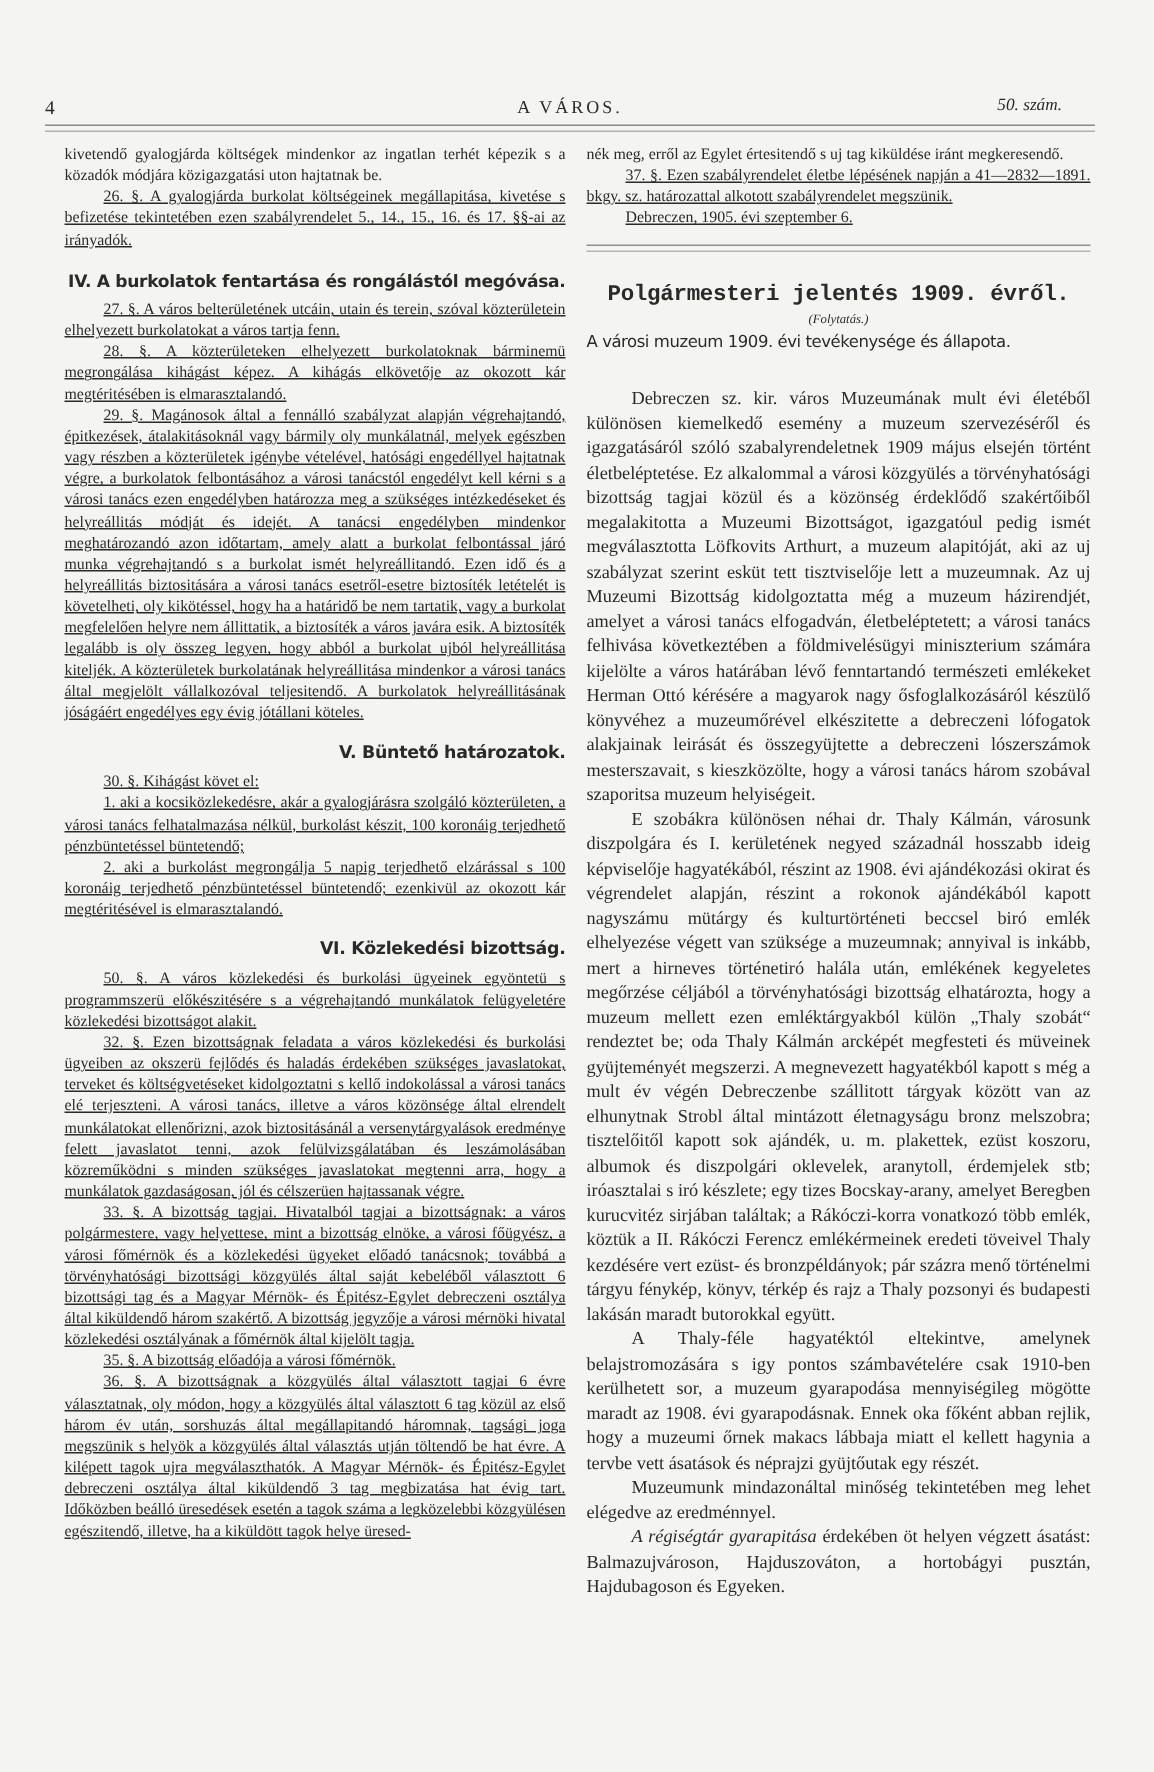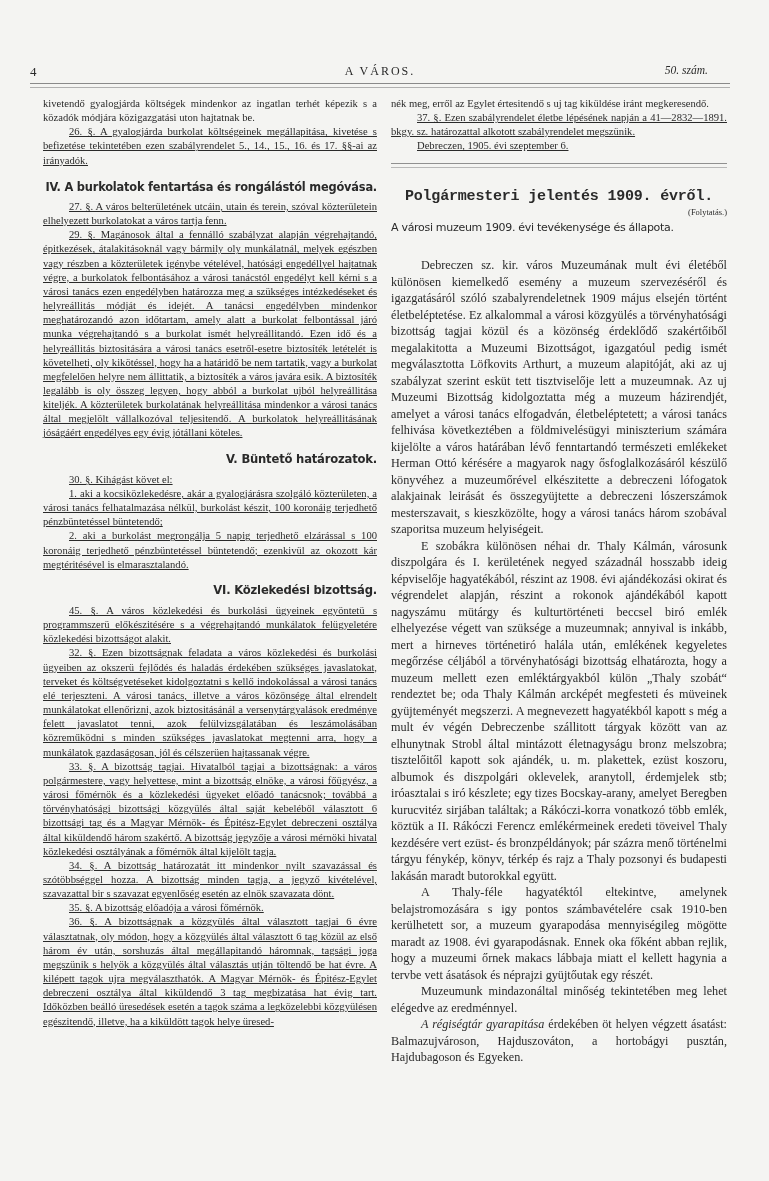--- a/index.html
+++ b/index.html
@@ -43,21 +43,21 @@
   .sig { text-align: right; margin-top: 1px; }
   .sig b { font-family: "DejaVu Sans", sans-serif; font-size: 10.4px; }
   .rule2 {
     margin: 9px 0 0 0; height: 3px;
     border-top: 1px solid #909090; border-bottom: 1px solid #b8b8b8;
   }
   h1.article {
     font-family: Liberation Mono, monospace; font-weight: bold;
     font-size: 15px; text-align: center; margin: 22px 0 0 0; letter-spacing: -0.2px;
   }
-  .cont { text-align: right; font-size: 8.5px; margin: 1px 0 2px 0; }
+  .cont { text-align: center; font-size: 8.5px; margin: 1px 0 2px 0; font-style: italic; }
   h3.sub {
     font-family: "DejaVu Sans", sans-serif; font-weight: normal;
     font-size: 11px; margin: 0 0 5px 0; text-align: left; letter-spacing: -0.3px;
   }
   em { font-style: italic; }
 </style>
 </head>
 <body>
 
 <div>
@@ -67,30 +67,30 @@
     <span class="issue">50. szám.</span>
   </div>
   <div class="header-rule"></div>
 </div>
 
 <div class="col left">
   <p>kivetendő gyalogjárda költségek mindenkor az ingatlan terhét képezik s a közadók módjára közigazgatási uton hajtatnak be.</p>
   <p class="ind">26. §. A gyalogjárda burkolat költségeinek megállapitása, kivetése s befizetése tekintetében ezen szabályrendelet 5., 14., 15., 16. és 17. §§-ai az irányadók.</p>
   <h2 class="sec first">IV. A burkolatok fentartása és rongálástól megóvása.</h2>
   <p class="ind">27. §. A város belterületének utcáin, utain és terein, szóval közterületein elhelyezett burkolatokat a város tartja fenn.</p>
+  <p class="ind">28. §. A közterületeken elhelyezett burkolatoknak bárminemü megrongálása kihágást képez. A kihágás elkövetője az okozott kár megtéritésében is elmarasztalandó.</p>
   <p class="ind">29. §. Magánosok által a fennálló szabályzat alapján végrehajtandó, épitkezések, átalakitásoknál vagy bármily oly munkálatnál, melyek egészben vagy részben a közterületek igénybe vételével, hatósági engedéllyel hajtatnak végre, a burkolatok felbontásához a városi tanácstól engedélyt kell kérni s a városi tanács ezen engedélyben határozza meg a szükséges intézkedéseket és helyreállitás módját és idejét. A tanácsi engedélyben mindenkor meghatározandó azon időtartam, amely alatt a burkolat felbontással járó munka végrehajtandó s a burkolat ismét helyreállitandó. Ezen idő és a helyreállitás biztositására a városi tanács esetről-esetre biztosíték letételét is követelheti, oly kikötéssel, hogy ha a határidő be nem tartatik, vagy a burkolat megfelelően helyre nem állittatik, a biztosíték a város javára esik. A biztosíték legalább is oly összeg legyen, hogy abból a burkolat ujból helyreállitása kiteljék. A közterületek burkolatának helyreállitása mindenkor a városi tanács által megjelölt vállalkozóval teljesitendő. A burkolatok helyreállitásának jóságáért engedélyes egy évig jótállani köteles.</p>
   <h2 class="sec">V. Büntető határozatok.</h2>
   <p class="ind">30. §. Kihágást követ el:</p>
   <p class="ind">1. aki a kocsiközlekedésre, akár a gyalogjárásra szolgáló közterületen, a városi tanács felhatalmazása nélkül, burkolást készit, 100 koronáig terjedhető pénzbüntetéssel büntetendő;</p>
   <p class="ind">2. aki a burkolást megrongálja 5 napig terjedhető elzárással s 100 koronáig terjedhető pénzbüntetéssel büntetendő; ezenkivül az okozott kár megtéritésével is elmarasztalandó.</p>
   <h2 class="sec">VI. Közlekedési bizottság.</h2>
-  <p class="ind">45. §. A város közlekedési és burkolási ügyeinek egyöntetü s programmszerü előkészitésére s a végrehajtandó munkálatok felügyeletére közlekedési bizottságot alakit.</p>
+  <p class="ind">50. §. A város közlekedési és burkolási ügyeinek egyöntetü s programmszerü előkészitésére s a végrehajtandó munkálatok felügyeletére közlekedési bizottságot alakit.</p>
   <p class="ind">32. §. Ezen bizottságnak feladata a város közlekedési és burkolási ügyeiben az okszerü fejlődés és haladás érdekében szükséges javaslatokat, terveket és költségvetéseket kidolgoztatni s kellő indokolással a városi tanács elé terjeszteni. A városi tanács, illetve a város közönsége által elrendelt munkálatokat ellenőrizni, azok biztositásánál a versenytárgyalások eredménye felett javaslatot tenni, azok felülvizsgálatában és leszámolásában közreműködni s minden szükséges javaslatokat megtenni arra, hogy a munkálatok gazdaságosan, jól és célszerüen hajtassanak végre.</p>
   <p class="ind">33. §. A bizottság tagjai. Hivatalból tagjai a bizottságnak: a város polgármestere, vagy helyettese, mint a bizottság elnöke, a városi főügyész, a városi főmérnök és a közlekedési ügyeket előadó tanácsnok; továbbá a törvényhatósági bizottsági közgyülés által saját kebeléből választott 6 bizottsági tag és a Magyar Mérnök- és Épitész-Egylet debreczeni osztálya által kiküldendő három szakértő. A bizottság jegyzője a városi mérnöki hivatal közlekedési osztályának a főmérnök által kijelölt tagja.</p>
-  <p class="ind">34. §. A bizottság határozatát itt mindenkor nyilt szavazással és szótöbbséggel hozza. A bizottság minden tagja, a jegyző kivételével, szavazattal bir s szavazat egyenlőség esetén az elnök szavazata dönt.</p>
   <p class="ind">35. §. A bizottság előadója a városi főmérnök.</p>
   <p class="ind">36. §. A bizottságnak a közgyülés által választott tagjai 6 évre választatnak, oly módon, hogy a közgyülés által választott 6 tag közül az első három év után, sorshuzás által megállapitandó háromnak, tagsági joga megszünik s helyök a közgyülés által választás utján töltendő be hat évre. A kilépett tagok ujra megválaszthatók. A Magyar Mérnök- és Épitész-Egylet debreczeni osztálya által kiküldendő 3 tag megbizatása hat évig tart. Időközben beálló üresedések esetén a tagok száma a legközelebbi közgyülésen egészitendő, illetve, ha a kiküldött tagok helye üresed-</p>
 </div>
 
 <div class="col right">
   <p>nék meg, erről az Egylet értesitendő s uj tag kiküldése iránt megkeresendő.</p>
   <p class="ind">37. §. Ezen szabályrendelet életbe lépésének napján a 41—2832—1891. bkgy. sz. határozattal alkotott szabályrendelet megszünik.</p>
   <p class="ind">Debreczen, 1905. évi szeptember 6.</p>
   <div class="rule2"></div>
 

